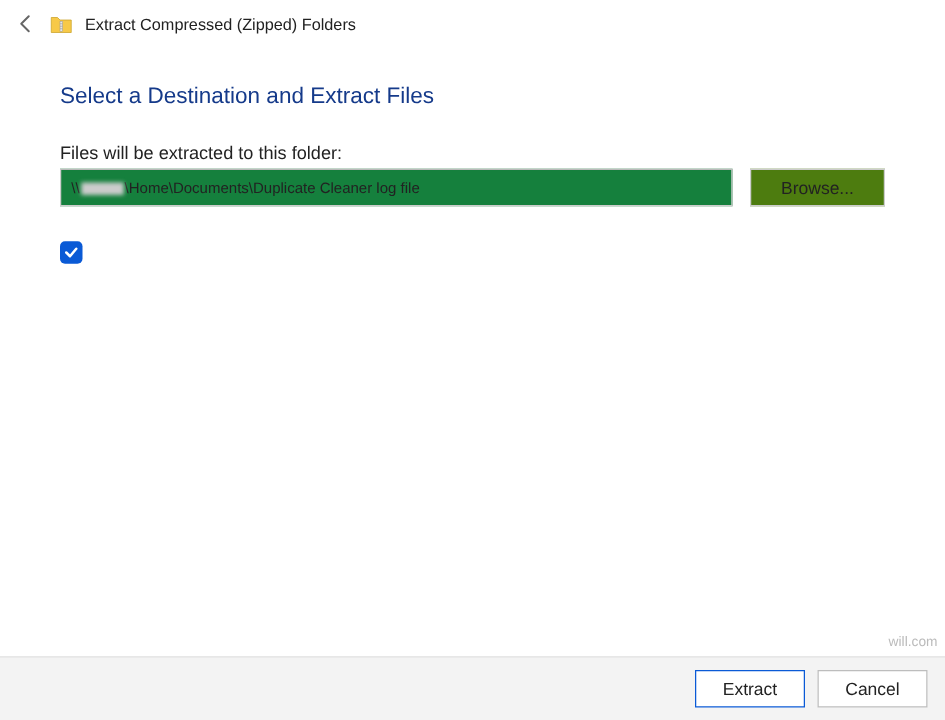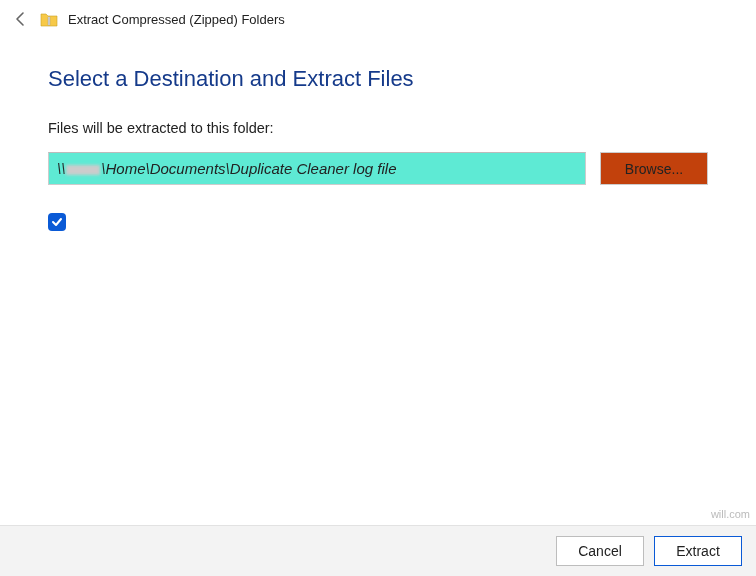--- a/index.html
+++ b/index.html
@@ -28,52 +28,51 @@
       display: inline-block;
     }
     .window-title {
       font-size: 13px;
       color: #222;
     }
     .content {
       padding: 30px 48px 0 48px;
     }
     .heading {
-      font-size: 22px;
+      font-size: 18px;
       color: #153a8a;
       font-weight: 400;
       margin-bottom: 28px;
     }
     .sub-label {
       font-size: 14.5px;
       color: #222;
-      margin-bottom: 16px;
+      margin-bottom: 4px;
     }
     .path-row {
       display: flex;
       align-items: stretch;
       gap: 14px;
       margin-bottom: 28px;
     }
     .path-input {
       flex: 1;
       border: 1px solid #ccc;
       border-top-color: #bbb;
       padding: 7px 8px;
-      font-size: 15px;
+      font-size: 12px;
       font-family: inherit;
       color: #222;
       outline: none;
-      background: #5eead4;
-      font-style: italic;
+      background: #15803d;
     }
     .browse-btn {
       width: 108px;
       border: 1px solid #ccc;
-      background: #c2410c;
+      background: #4d7c0f;
       font-size: 14px;
       font-family: inherit;
       cursor: pointer;
       color: #222;
     }
     .checkbox-row {
       display: flex;
       align-items: center;
       gap: 9px;
     }
@@ -166,15 +165,15 @@
       <svg width="12" height="12" viewBox="0 0 12 12">
           <path d="M2 6 L5 9 L10 3" stroke="#fff" stroke-width="2" fill="none" stroke-linecap="round" stroke-linejoin="round"></path>
         </svg>
     </div>
   </div>
 </div>
 
 <div class="watermark">will.com</div>
 
 <div class="footer">
+  <button class="btn primary">Extract</button>
   <button class="btn">Cancel</button>
-  <button class="btn primary">Extract</button>
 </div>
 
 </body></html>

